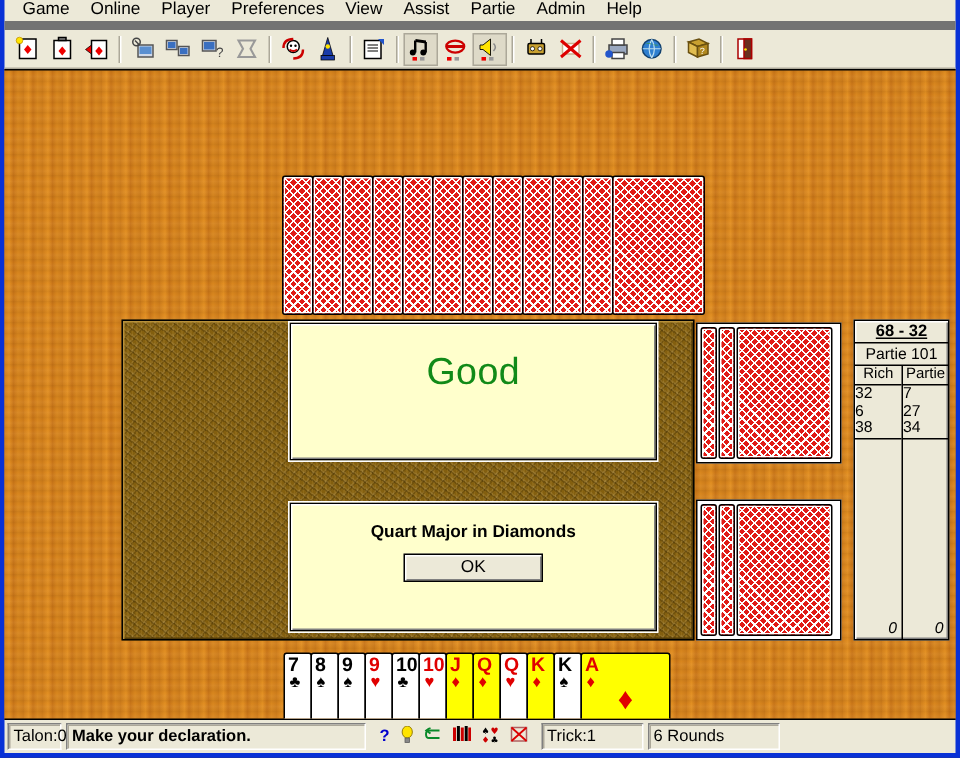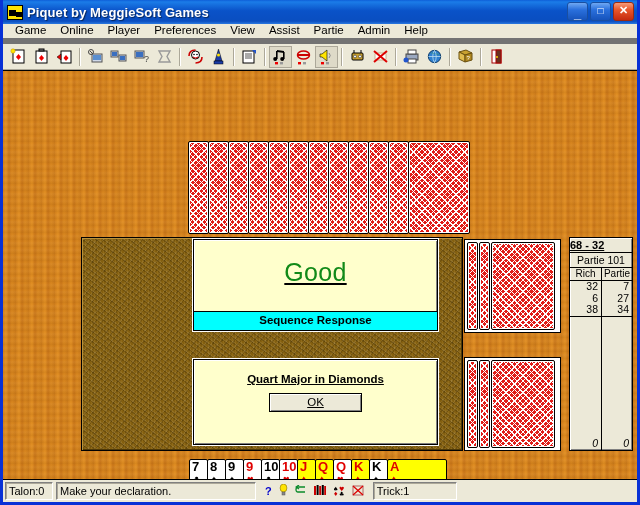--- a/index.html
+++ b/index.html
@@ -132,21 +132,20 @@
     box-shadow: inset 1px 1px 0 #b8913a, inset -1px -1px 0 #4e3908;
   }
 
   
   .dlg {
     position: absolute;
     background: #ffffcc;
     border: 1px solid #000;
     box-shadow: inset 1px 1px 0 #fff, inset -1px -1px 0 #808080;
     outline: 1px solid #ffffff;
-    text-decoration: underline;
   }
   .dlg-response { left: 190px; top: 168px; width: 245px; height: 92px; }
   .dlg-declare  { left: 190px; top: 288px; width: 245px; height: 86px; }
 
   .dlg-banner {
     background: #00ffff; color: #000;
     font-size: 11.5px; font-weight: bold;
     text-align: center;
     padding: 2px 0 3px;
     line-height: 1.1;
@@ -192,29 +191,29 @@
   .score {
     position: absolute; left: 566px; top: 166px;
     width: 64px; height: 214px;
     background: #ece9d8;
     border: 1px solid #000;
     box-shadow: inset 1px 1px 0 #fff, inset -1px -1px 0 #808080;
     display: flex; flex-direction: column;
     font-size: 10px; color: #000;
   }
   .sc-total {
-    text-align: left; font-weight: bold; font-size: 11px;
+    text-align: center; font-weight: bold; font-size: 11px;
     border-bottom: 1px solid #000; padding: 1px 0; text-decoration: underline;
   }
   .sc-partie { text-align: center; border-bottom: 1px solid #000; padding: 1px 0; font-size: 10.5px;}
   .sc-grid { flex: 1 1 auto; display: flex; position: relative; }
   .sc-col { flex: 1 1 50%; display: flex; flex-direction: column; position: relative;}
   .sc-col + .sc-col { border-left: 1px solid #000; }
   .sc-head { text-align: center; border-bottom: 1px solid #000; font-size: 10px; padding: 0 0 1px;}
-  .sc-val { text-align: right; padding-right: 3px; font-size: 10.5px; line-height: 11.5px;}
+  .sc-val { padding-right: 3px; font-size: 10.5px; line-height: 11.5px;}
   .sc-val.ruled { border-bottom: 1px solid #000; }
   .sc-foot {
     position: absolute; bottom: 1px; right: 3px;
     font-style: italic; font-size: 10.5px;
   }
 
   
   .hand { position: absolute; left: 186px; top: 388px; height: 84px; display: flex; }
   .card {
     width: 19px; height: 84px;
@@ -254,48 +253,33 @@
     font-size: 11px; color: #000;
   }
   .sb-cell {
     border: 1px solid #fff;
     border-top-color:#808080; border-left-color:#808080;
     box-shadow: inset 1px 1px 0 #aca899;
     background: #ece9d8;
     height: 18px; line-height: 16px;
     padding: 0 3px; white-space: nowrap;
   }
-  .sb-talon { width: 48px; }
-  .sb-msg { width: 200px; }
+  .sb-talon { width: 36px; }
+  .sb-msg { width: 200px; font-weight: bold; }
   .sb-round { width: 88px; }
-  .sb-trick { width: 84px; }
+  .sb-trick { width: 68px; }
   .sb-rounds { width: 88px; }
   .sb-icons { display: flex; align-items: center; gap: 7px; padding: 0 6px; }
   .sb-ic { font-size: 11px; line-height: 12px; }
 </style>
 </head>
 <body>
 
 <div class="window">
 
-  <div class="titlebar">
-    <div class="title-icon"></div>
-    <div class="title-text">Piquet by MeggieSoft Games</div>
-    <div class="title-btns">
-      <div class="tbtn min">
-          <span>_</span>
-        </div>
-      <div class="tbtn max">
-          <span>□</span>
-        </div>
-      <div class="tbtn close">
-          <span>✕</span>
-        </div>
-    </div>
-  </div>
 
   <div class="menubar">
     <div class="menu-item">Game</div>
     <div class="menu-item">Online</div>
     <div class="menu-item">Player</div>
     <div class="menu-item">Preferences</div>
     <div class="menu-item">View</div>
     <div class="menu-item">Assist</div>
     <div class="menu-item">Partie</div>
     <div class="menu-item">Admin</div>
@@ -475,21 +459,20 @@
       <div class="cardback" style="flex-basis:21px"></div>
       <div class="cardback" style="flex-basis:21px"></div>
       <div class="cardback" style="flex-basis:21px"></div>
       <div class="cardback" style="flex-basis:62px"></div>
     </div>
 
     <div class="felt"></div>
 
     <div class="dlg dlg-response">
       <div class="good-text">Good</div>
-      <div class="dlg-banner bottom">Sequence Response</div>
     </div>
 
     <div class="dlg dlg-declare">
       <div class="declare-text">Quart Major in Diamonds</div>
       <div class="ok-btn">OK</div>
     </div>
 
     <div class="stack stack-top">
       <div class="cardback" style="flex-basis:11px"></div>
       <div class="cardback" style="flex-basis:11px"></div>
@@ -612,15 +595,16 @@
       </span>
       <span class="sb-ic">
         <svg width="12" height="11" viewBox="0 0 12 11">
             <rect x="1" y="1" width="10" height="9" fill="none" stroke="#b06060"></rect>
             <line x1="1" y1="1" x2="11" y2="10" stroke="#d00" stroke-width="1.2"></line>
             <line x1="11" y1="1" x2="1" y2="10" stroke="#d00" stroke-width="1.2"></line>
           </svg>
       </span>
     </div>
     <div class="sb-cell sb-trick">Trick:1</div>
+    <div class="sb-cell sb-rounds">6 Rounds</div>
   </div>
 
 </div>
 
 </body></html>

